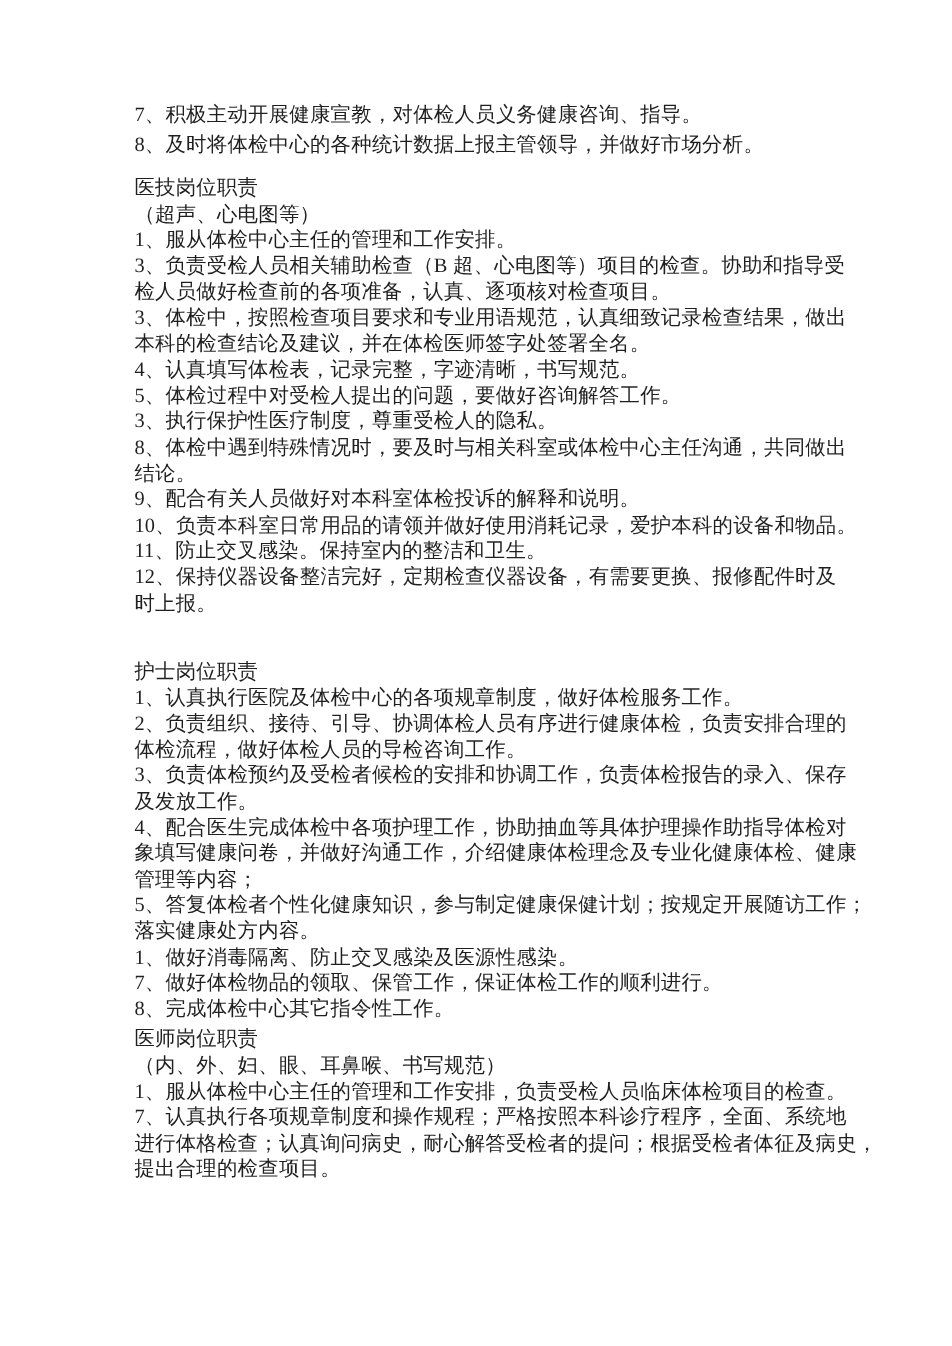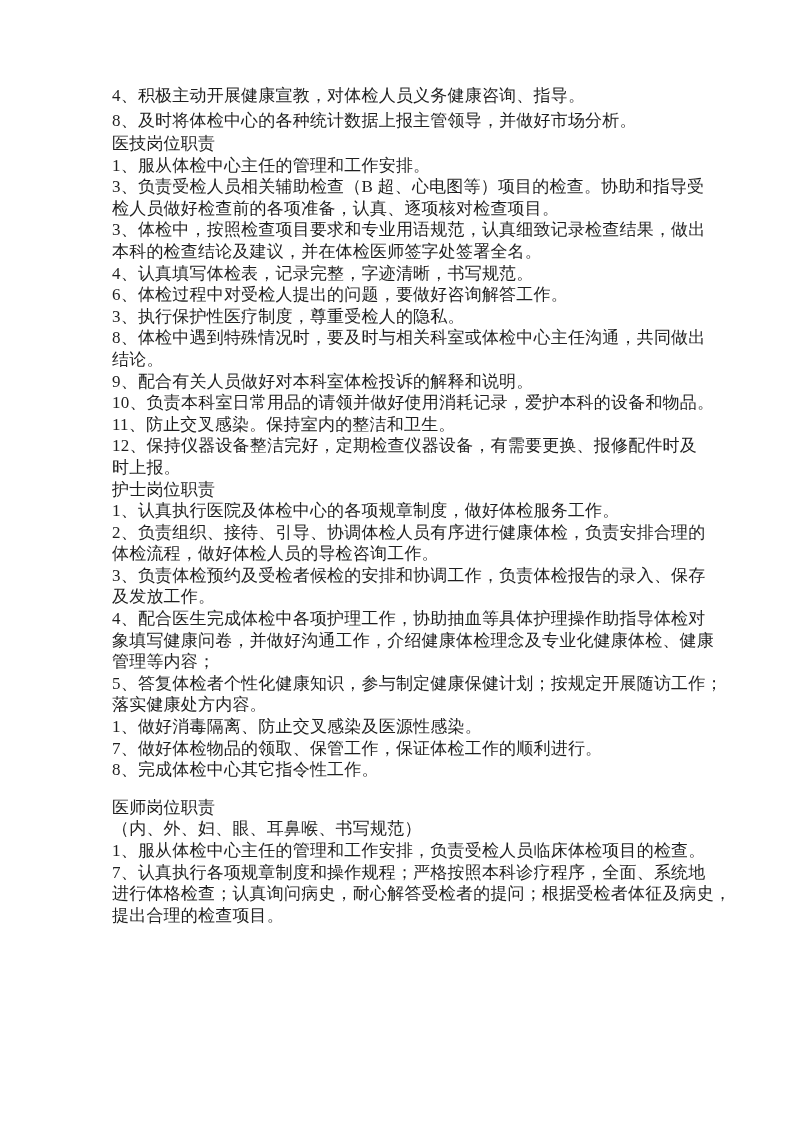--- a/index.html
+++ b/index.html
@@ -23,43 +23,44 @@
     margin: 0;
     white-space: pre-line;
     letter-spacing: 0.2px;
   }
   .lead p {
     line-height: 25px;
   }
   .sec p {
     line-height: 21.6px;
   }
-  .sec-medtech   { }
-  .sec-nurse     { }
-  .sec-physician { margin-top: 16px; }
+  .sec-medtech   { margin-top: 13px; }
+  .sec-nurse     { margin-top: 36px; }
+  .sec-physician { margin-top: 4px; }
 </style>
 </head>
 <body>
 
 <div class="page">
 
   <div class="lead">
-    <p>4、积极主动开展健康宣教，对体检人员义务健康咨询、指导。</p>
+    <p>7、积极主动开展健康宣教，对体检人员义务健康咨询、指导。</p>
     <p>8、及时将体检中心的各种统计数据上报主管领导，并做好市场分析。</p>
   </div>
 
   <section class="sec sec-medtech">
     <p>医技岗位职责</p>
+    <p>（超声、心电图等）</p>
     <p>1、服从体检中心主任的管理和工作安排。</p>
     <p>3、负责受检人员相关辅助检查（B 超、心电图等）项目的检查。协助和指导受
 检人员做好检查前的各项准备，认真、逐项核对检查项目。</p>
     <p>3、体检中，按照检查项目要求和专业用语规范，认真细致记录检查结果，做出
 本科的检查结论及建议，并在体检医师签字处签署全名。</p>
     <p>4、认真填写体检表，记录完整，字迹清晰，书写规范。</p>
-    <p>6、体检过程中对受检人提出的问题，要做好咨询解答工作。</p>
+    <p>5、体检过程中对受检人提出的问题，要做好咨询解答工作。</p>
     <p>3、执行保护性医疗制度，尊重受检人的隐私。</p>
     <p>8、体检中遇到特殊情况时，要及时与相关科室或体检中心主任沟通，共同做出
 结论。</p>
     <p>9、配合有关人员做好对本科室体检投诉的解释和说明。</p>
     <p>10、负责本科室日常用品的请领并做好使用消耗记录，爱护本科的设备和物品。</p>
     <p>11、防止交叉感染。保持室内的整洁和卫生。</p>
     <p>12、保持仪器设备整洁完好，定期检查仪器设备，有需要更换、报修配件时及
 时上报。</p>
   </section>
 

